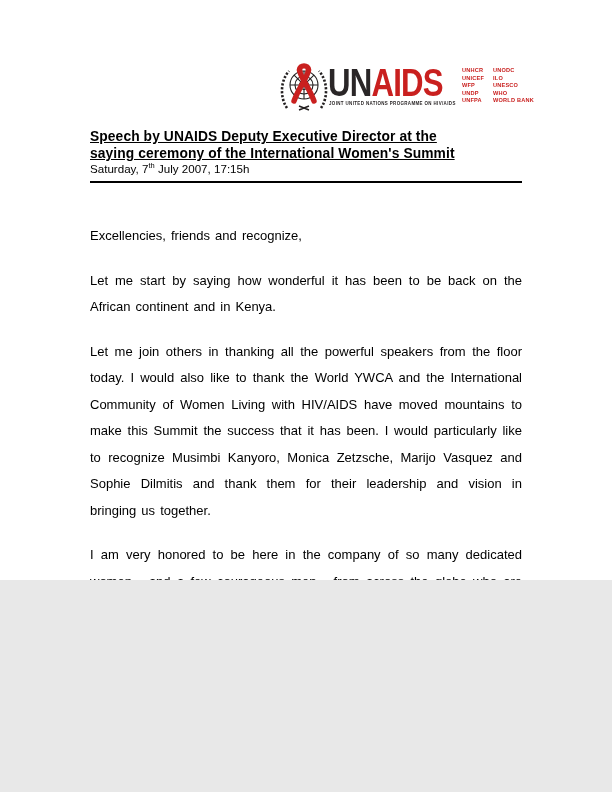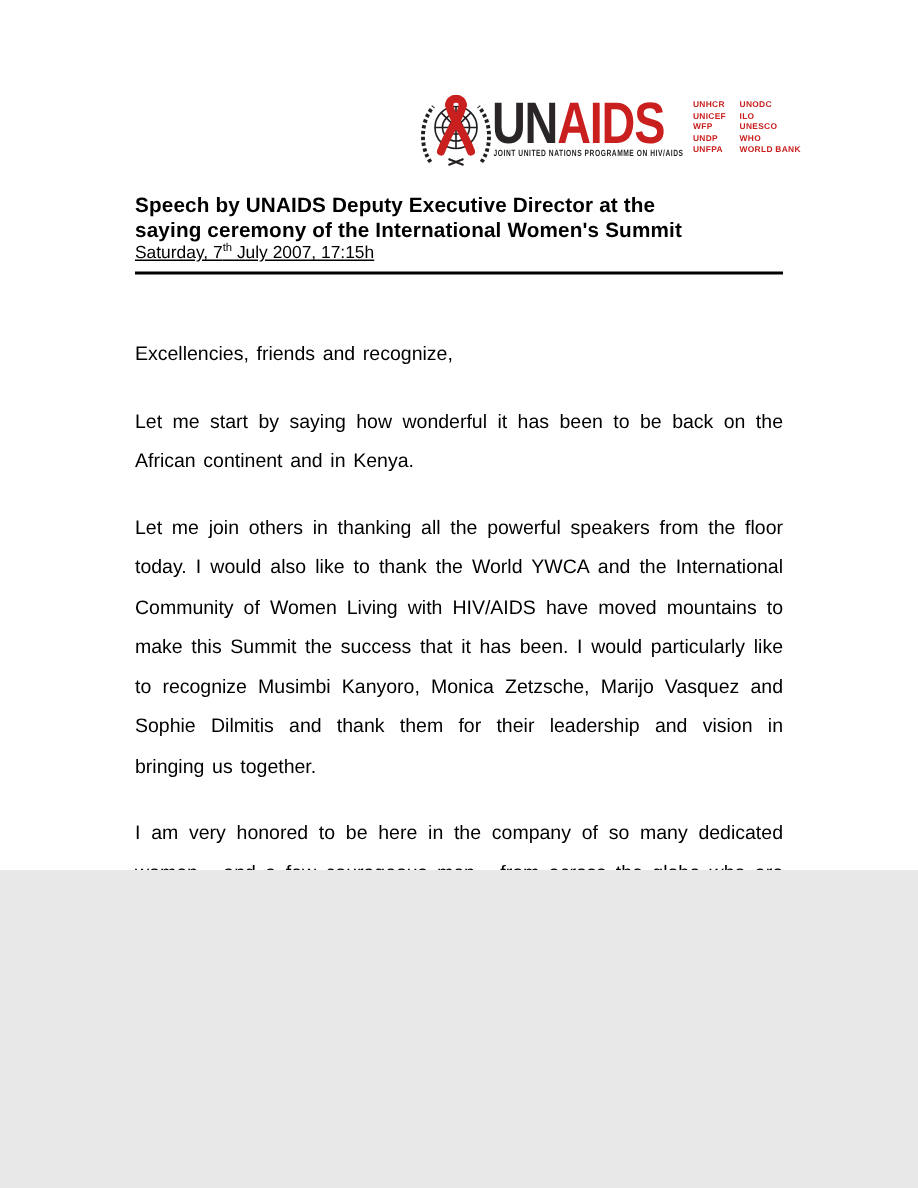--- a/index.html
+++ b/index.html
@@ -37,23 +37,23 @@
     display:flex; gap:9px;
     font-size:5.6px; font-weight:bold; color:#c9201f;
     letter-spacing:0.2px;
   }
   .cosponsors .col div { line-height:7.6px; white-space:nowrap; }
 
   
   .header { position:absolute; left:90px; top:128px; width:432px; }
   .title-line {
     font-size:13.8px; font-weight:bold; line-height:17px;
-    letter-spacing:0.1px; white-space:nowrap;
+    letter-spacing:0.1px; white-space:nowrap;text-decoration:underline;
   }
-  .meta { font-size:11.6px; line-height:14.6px;text-decoration:underline; }
+  .meta { font-size:11.6px; line-height:14.6px; }
   .meta sup { font-size:7.5px; vertical-align:super; line-height:0; }
   .header-rule { border:0; border-top:2px solid #000; margin-top:4px; }
 
   
   .body-text {
     position:absolute; left:90px; top:223px; width:432px;
     font-size:13px; line-height:26.5px;
     text-align:justify; word-spacing:1.5px;
   }
   .body-text p { margin:0 0 18px 0; }

